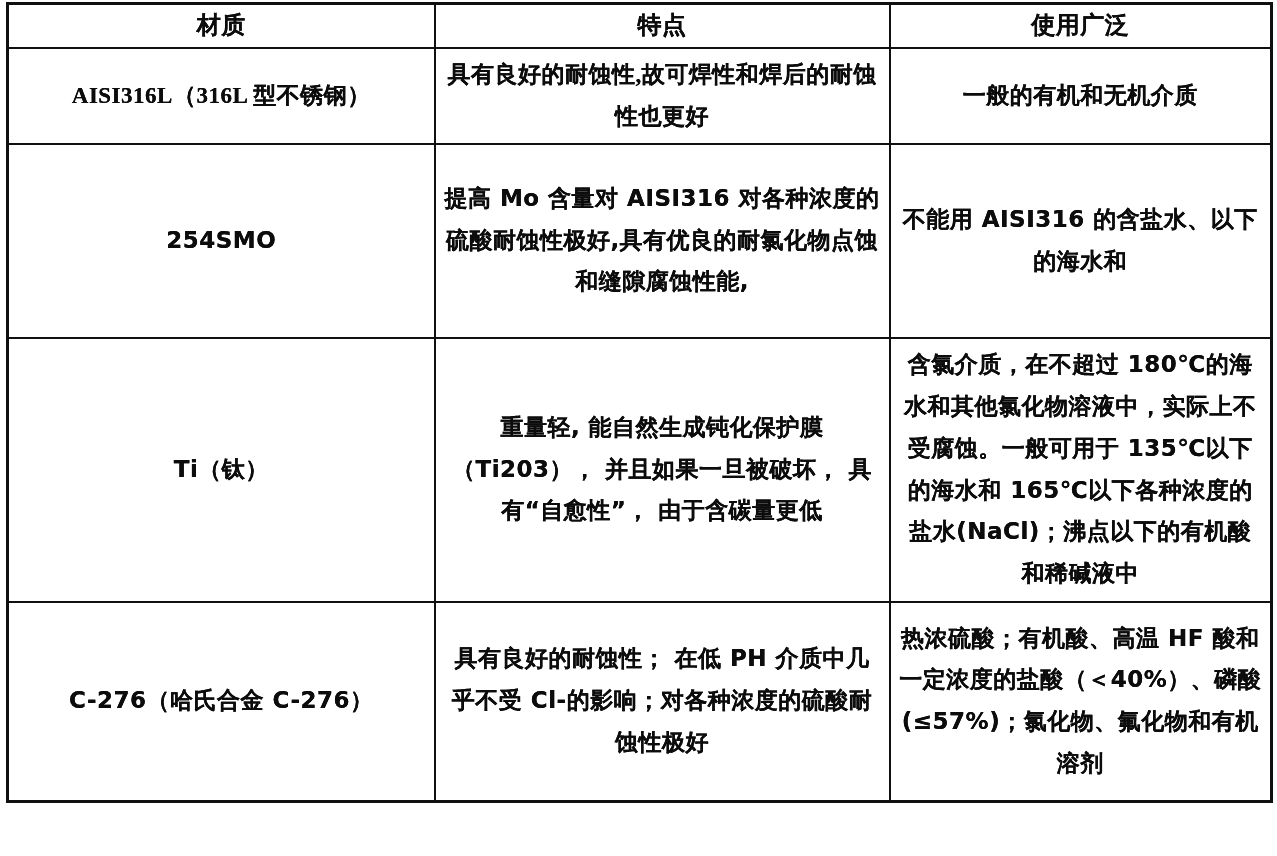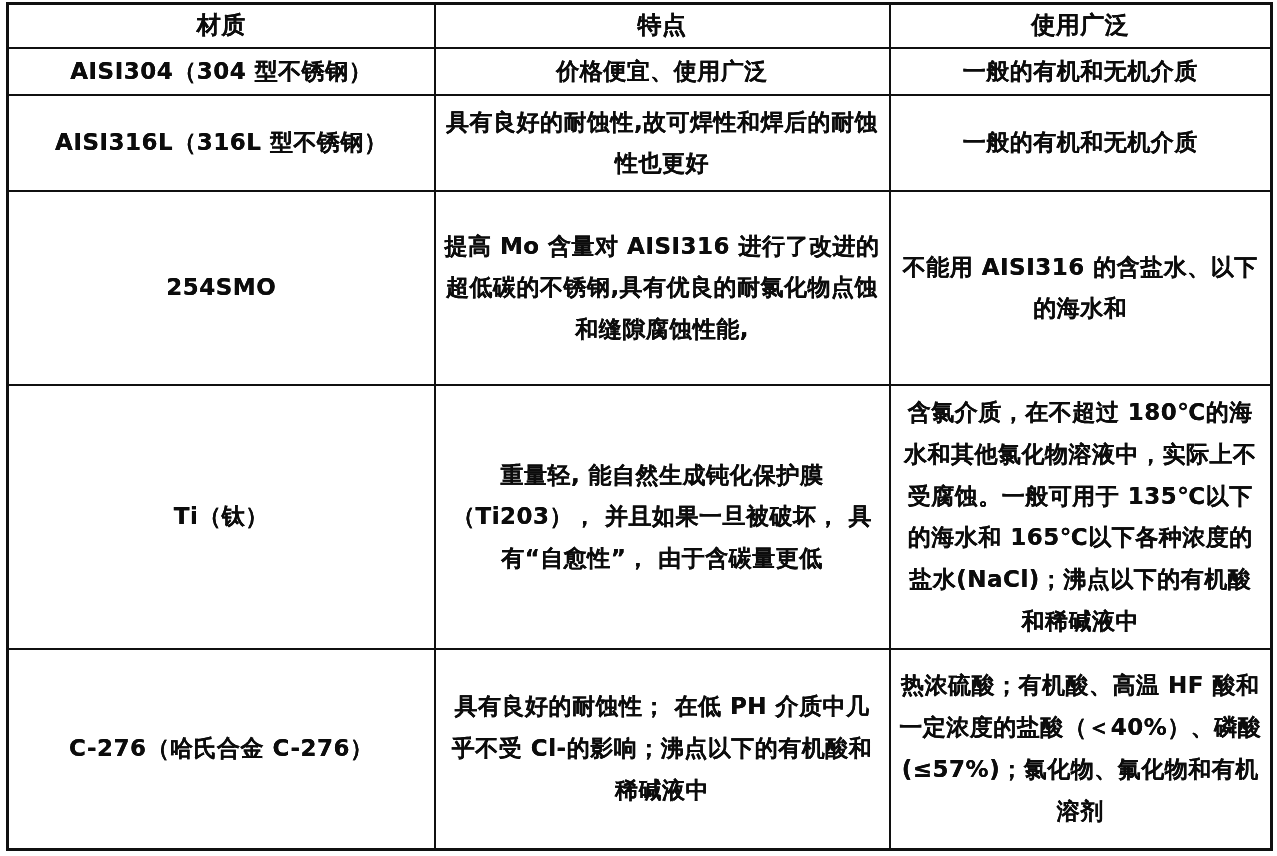--- a/index.html
+++ b/index.html
@@ -47,21 +47,21 @@
   table.material-table td {
     font-size: 23px;
   }
   
   col.c-material { width: 427px; }
   col.c-feature  { width: 455px; }
   col.c-range    { width: 382px; }
   
   tr.r-head { height: 44px;  }
   tr.r-0    { height: 46px;  }
-  tr.r-1    { height: 96px;  }
+  tr.r-1    { height: 96px; font-family: Liberation Serif, serif;  }
   tr.r-2    { height: 194px; }
   tr.r-3    { height: 264px; }
   tr.r-4    { height: 200px; }
   
   td.align-left { text-align: left; }
   td.v-top {
     vertical-align: top;
     padding-top: 10px;
   }
   
@@ -80,40 +80,35 @@
       <col class="c-range">
     </colgroup>
     <thead>
       <tr class="r-head">
         <th>材质</th>
         <th>特点</th>
         <th>使用广泛</th>
       </tr>
     </thead>
     <tbody>
-      <tr class="r-0">
-        <td>AISI304（304 型不锈钢）</td>
-        <td>价格便宜、使用广泛</td>
-        <td>一般的有机和无机介质</td>
-      </tr>
       <tr class="r-1">
         <td>AISI316L（316L 型不锈钢）</td>
         <td>具有良好的耐蚀性,故可焊性和焊后的耐蚀性也更好</td>
         <td>一般的有机和无机介质</td>
       </tr>
       <tr class="r-2">
         <td>254SMO</td>
-        <td>提高 Mo 含量对 AISI316 进行了改进的超低碳的不锈钢,具有优良的耐氯化物点蚀和缝隙腐蚀性能,</td>
+        <td>提高 Mo 含量对 AISI316 对各种浓度的硫酸耐蚀性极好,具有优良的耐氯化物点蚀和缝隙腐蚀性能,</td>
         <td>不能用 AISI316 的含盐水、以下的海水和</td>
       </tr>
       <tr class="r-3">
         <td>Ti（钛）</td>
         <td>重量轻, 能自然生成钝化保护膜（Ti203）， 并且如果一旦被破坏， 具有“自愈性”， 由于含碳量更低</td>
         <td>含氯介质，在不超过 180℃的海水和其他氯化物溶液中，实际上不受腐蚀。一般可用于 135℃以下的海水和 165℃以下各种浓度的盐水(NaCl)；沸点以下的有机酸和稀碱液中</td>
       </tr>
       <tr class="r-4">
         <td class="v-top">C-276（哈氏合金 C-276）</td>
-        <td class="align-left">具有良好的耐蚀性； 在低 PH 介质中几乎不受 Cl-的影响；沸点以下的有机酸和稀碱液中</td>
+        <td class="align-left">具有良好的耐蚀性； 在低 PH 介质中几乎不受 Cl-的影响；对各种浓度的硫酸耐蚀性极好</td>
         <td class="align-left">热浓硫酸；有机酸、高温 HF 酸和一定浓度的盐酸（＜40%）、磷酸(≤57%)；氯化物、氟化物和有机溶剂</td>
       </tr>
     </tbody>
   </table>
 </div>
 
 </body></html>

